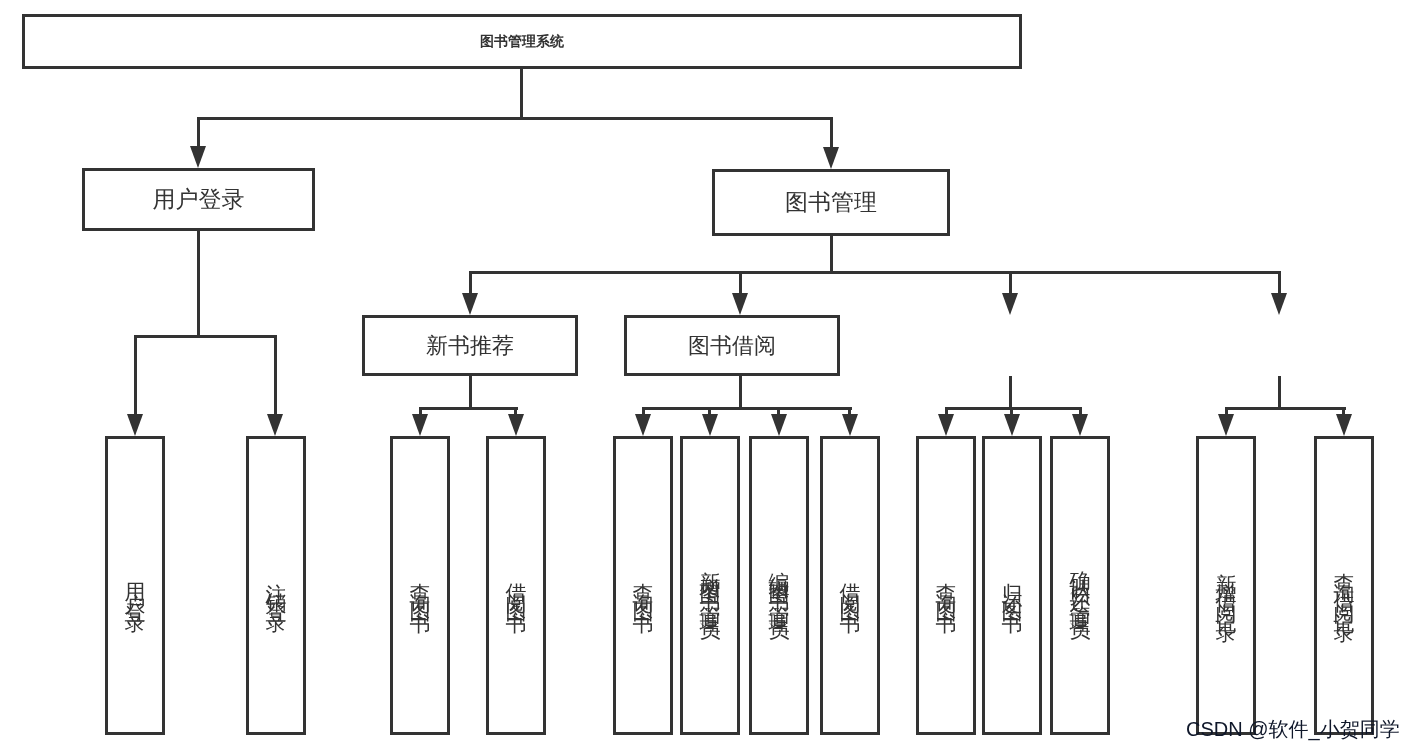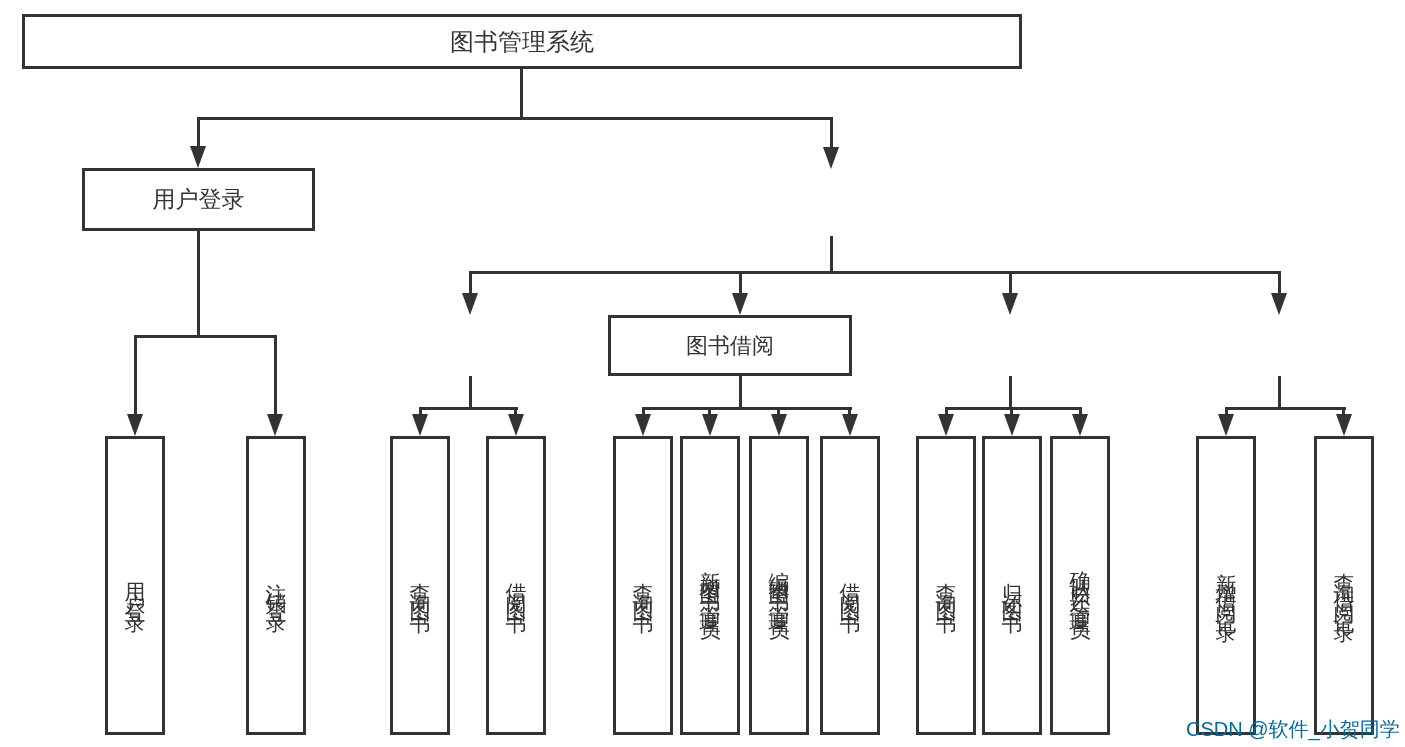--- a/index.html
+++ b/index.html
@@ -4,40 +4,40 @@
 <style>
   html,body{margin:0;padding:0;background:#fff;}
   .canvas{
     position:relative;width:1405px;height:747px;background:#ffffff;
     font-family:"Liberation Sans", sans-serif;color:#333;overflow:hidden;
   }
   .node{
     position:absolute;box-sizing:border-box;border:3px solid #333;background:#fff;
     display:flex;align-items:center;justify-content:center;text-align:center;
   }
-  .root-node{font-size:24px;}
+  .root-node{font-size:14px;font-weight:bold;}
   .l2-node{font-size:23px;}
   .l3-node{font-size:22px;}
   .leaf{
     writing-mode:vertical-rl;text-orientation:mixed;
     font-size:21px;letter-spacing:10px;
     width:60px;height:299px;top:436px;
   }
   .leaf.long{letter-spacing:7px;}
   .h,.v{position:absolute;background:#333;}
   .h{height:3px;}
   .v{width:3px;}
   .arrow{
     position:absolute;width:0;height:0;
     border-left:8px solid transparent;border-right:8px solid transparent;
     border-top:22px solid #333;
   }
   .watermark{
     position:absolute;left:1186px;top:716px;z-index:10;
-    font-size:20px;color:#0369a1;white-space:nowrap;
+    font-size:20px;color:#0f172a;white-space:nowrap;
   }
 </style>
 </head>
 <body>
 
 <div class="canvas">
 
   <div class="node root-node" style="left:22px;top:14px;width:1000px;height:55px;">
     <span>图书管理系统</span>
   </div>
@@ -45,40 +45,46 @@
   <div class="v" style="left:520px;top:69px;height:49px;"></div>
   <div class="h" style="left:197px;top:117px;width:636px;"></div>
   <div class="v" style="left:197px;top:117px;height:31px;"></div>
   <div class="v" style="left:830px;top:117px;height:32px;"></div>
   <div class="arrow" style="left:190px;top:146px;"></div>
   <div class="arrow" style="left:823px;top:147px;"></div>
 
   <div class="node l2-node" style="left:82px;top:168px;width:233px;height:63px;">
     <span>用户登录</span>
   </div>
+  <div class="node l2-node" style="left:712px;top:169px;width:238px;height:67px;">
+    <span>图书管理</span>
+  </div>
 
   <div class="v" style="left:197px;top:231px;height:105px;"></div>
   <div class="h" style="left:134px;top:335px;width:143px;"></div>
   <div class="v" style="left:134px;top:335px;height:80px;"></div>
   <div class="v" style="left:274px;top:335px;height:80px;"></div>
   <div class="arrow" style="left:127px;top:414px;"></div>
   <div class="arrow" style="left:267px;top:414px;"></div>
 
   <div class="v" style="left:830px;top:236px;height:36px;"></div>
   <div class="h" style="left:469px;top:271px;width:812px;"></div>
   <div class="v" style="left:469px;top:271px;height:24px;"></div>
   <div class="v" style="left:739px;top:271px;height:24px;"></div>
   <div class="v" style="left:1009px;top:271px;height:24px;"></div>
   <div class="v" style="left:1278px;top:271px;height:24px;"></div>
   <div class="arrow" style="left:462px;top:293px;"></div>
   <div class="arrow" style="left:732px;top:293px;"></div>
   <div class="arrow" style="left:1002px;top:293px;"></div>
   <div class="arrow" style="left:1271px;top:293px;"></div>
 
-  <div class="node l3-node" style="left:608px;top:315px;width:244px;height:61px;">
+  <div class="node l3-node" style="left:362px;top:315px;width:216px;height:61px;">
+    <span>新书推荐</span>
+  </div>
+  <div class="node l3-node" style="left:624px;top:315px;width:216px;height:61px;">
     <span>图书借阅</span>
   </div>
 
   <div class="v" style="left:469px;top:376px;height:32px;"></div>
   <div class="h" style="left:419px;top:407px;width:99px;"></div>
   <div class="v" style="left:419px;top:407px;height:9px;"></div>
   <div class="v" style="left:514px;top:407px;height:9px;"></div>
   <div class="arrow" style="left:412px;top:414px;"></div>
   <div class="arrow" style="left:508px;top:414px;"></div>
 

